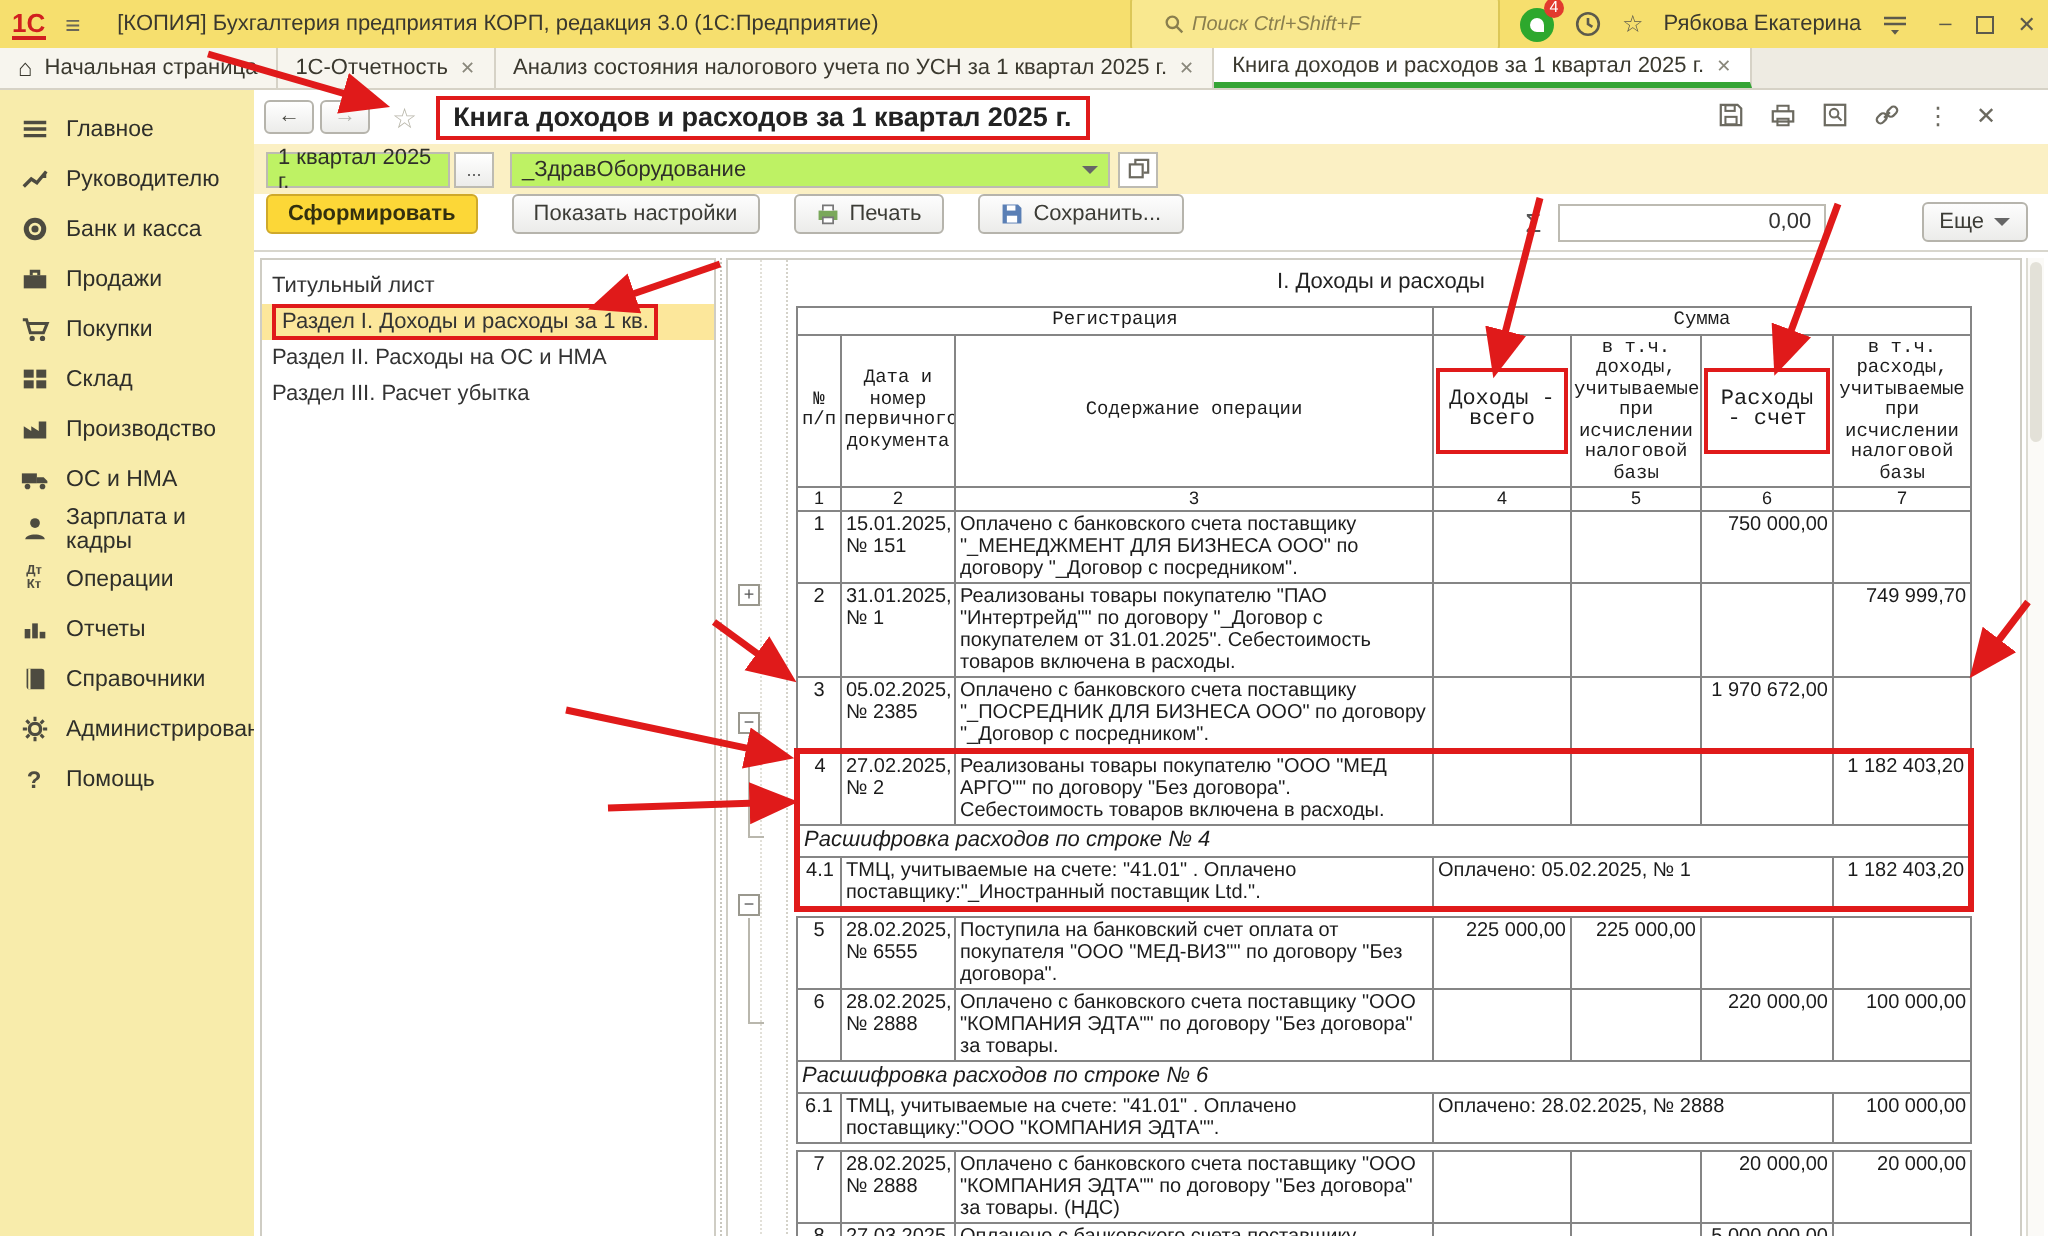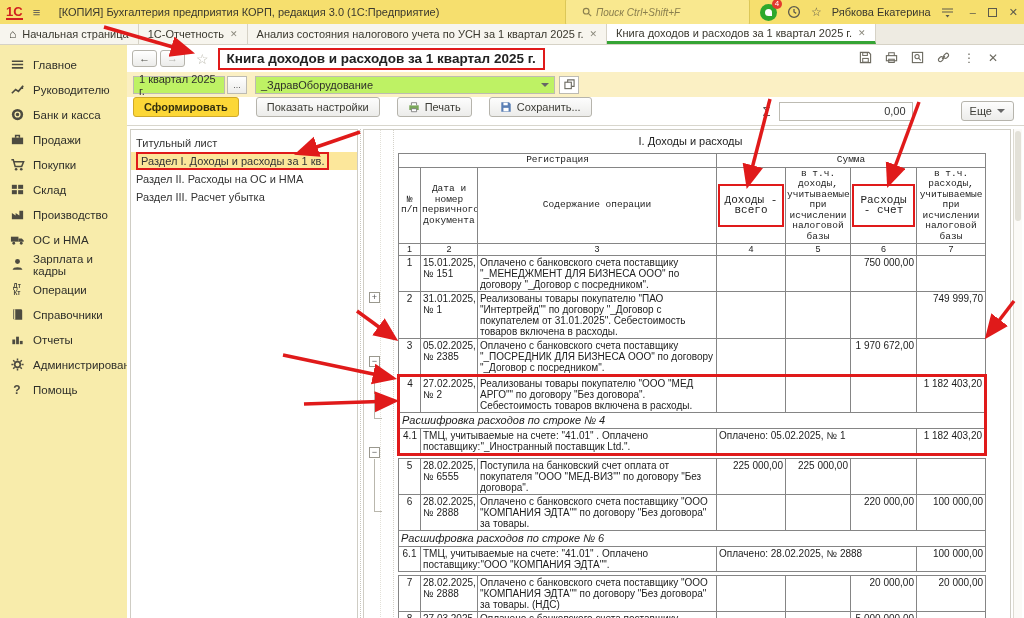--- a/index.html
+++ b/index.html
@@ -258,35 +258,35 @@
     </div>
   <div class="sbitem">
       <span class="ic">
         <span class="opico">Дт<br>Кт</span>
       </span>
       <span>Операции</span>
     </div>
   <div class="sbitem">
       <span class="ic">
         <svg viewBox="0 0 16 16">
-          <path d="M3.5 2.5h8a1.5 1.5 0 011.5 1.5v9.5H5a1.5 1.5 0 01-1.5-1.5z" fill="#4d4b40"></path>
-          <path d="M5 13.5V2.5" stroke="#f8ecab" stroke-width="1.2"></path>
-        </svg>
-      </span>
-      <span>Справочники</span>
-    </div>
-  <div class="sbitem">
-      <span class="ic">
-        <svg viewBox="0 0 16 16">
           <rect x="2.5" y="8" width="3" height="5" fill="#4d4b40"></rect>
           <rect x="6.5" y="5" width="3" height="8" fill="#4d4b40"></rect>
           <rect x="10.5" y="9.5" width="3" height="3.5" fill="#4d4b40"></rect>
         </svg>
       </span>
       <span>Отчеты</span>
+    </div>
+  <div class="sbitem">
+      <span class="ic">
+        <svg viewBox="0 0 16 16">
+          <path d="M3.5 2.5h8a1.5 1.5 0 011.5 1.5v9.5H5a1.5 1.5 0 01-1.5-1.5z" fill="#4d4b40"></path>
+          <path d="M5 13.5V2.5" stroke="#f8ecab" stroke-width="1.2"></path>
+        </svg>
+      </span>
+      <span>Справочники</span>
     </div>
   <div class="sbitem">
       <span class="ic">
         <svg viewBox="0 0 16 16">
           <circle cx="8" cy="8" r="3" fill="none" stroke="#4d4b40" stroke-width="1.8"></circle>
           <path d="M8 1.5v2.2M8 12.3v2.2M1.5 8h2.2M12.3 8h2.2M3.4 3.4l1.6 1.6M11 11l1.6 1.6M12.6 3.4L11 5M5 11l-1.6 1.6" stroke="#4d4b40" stroke-width="1.6"></path>
         </svg>
       </span>
       <span>Администрирование</span>
     </div>

